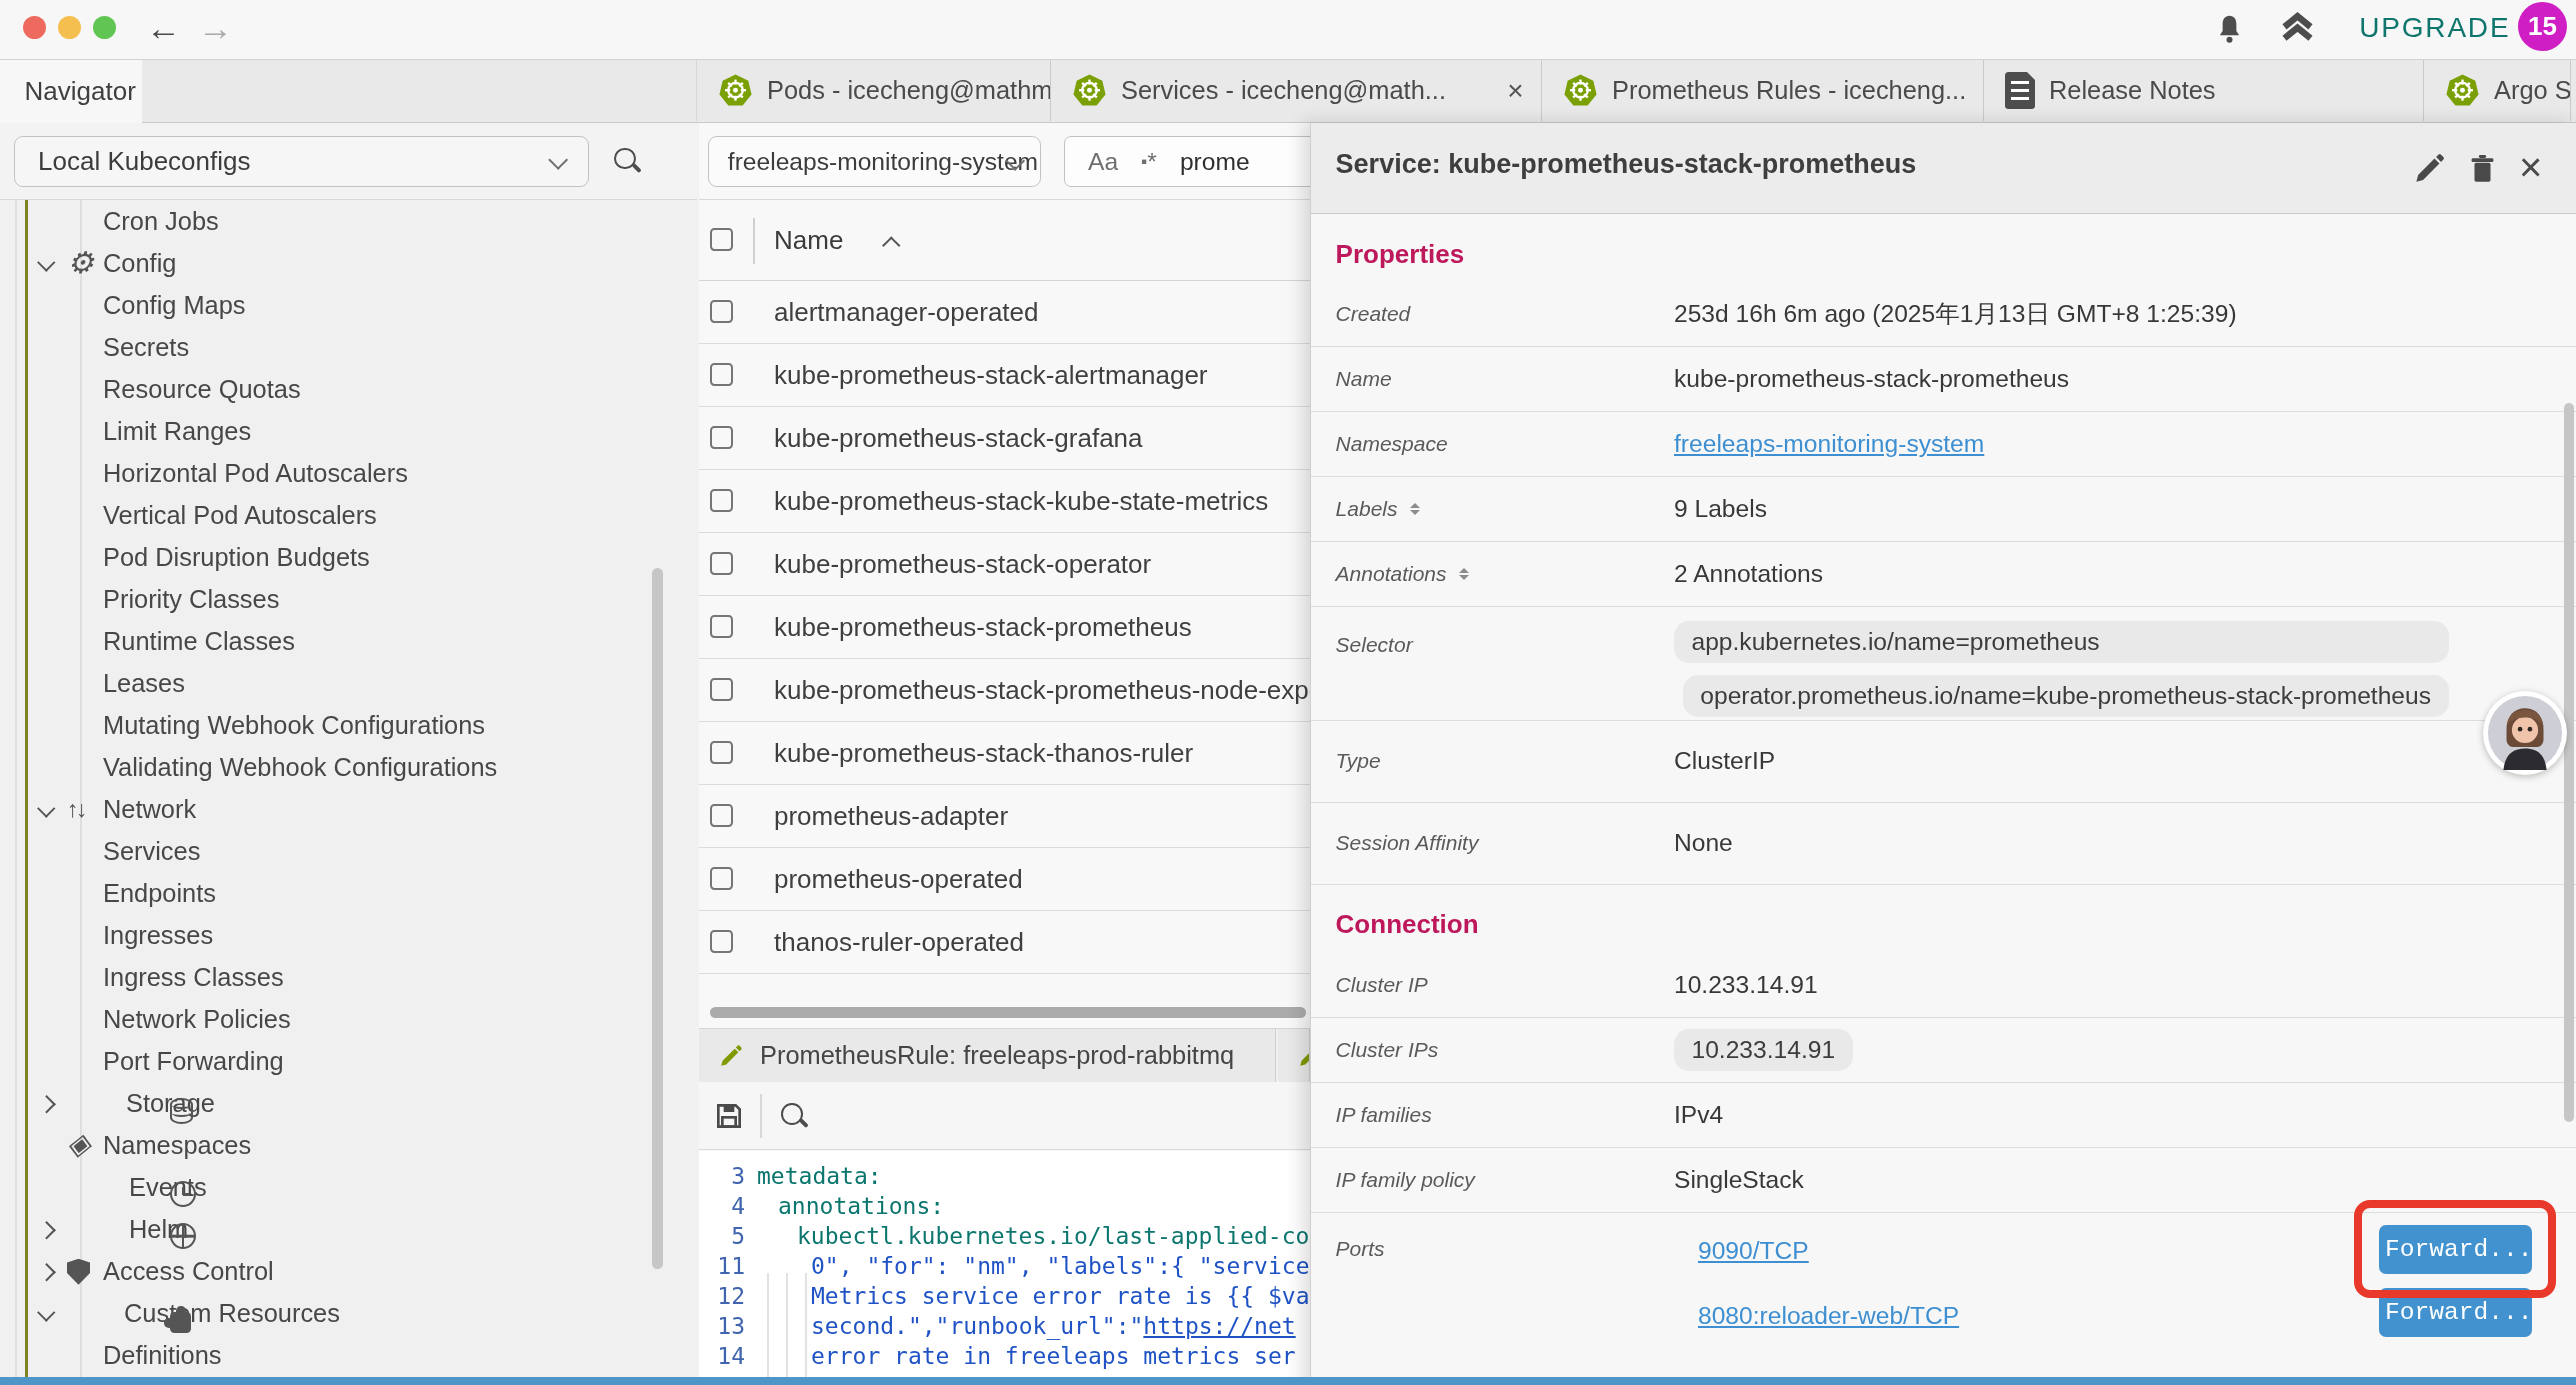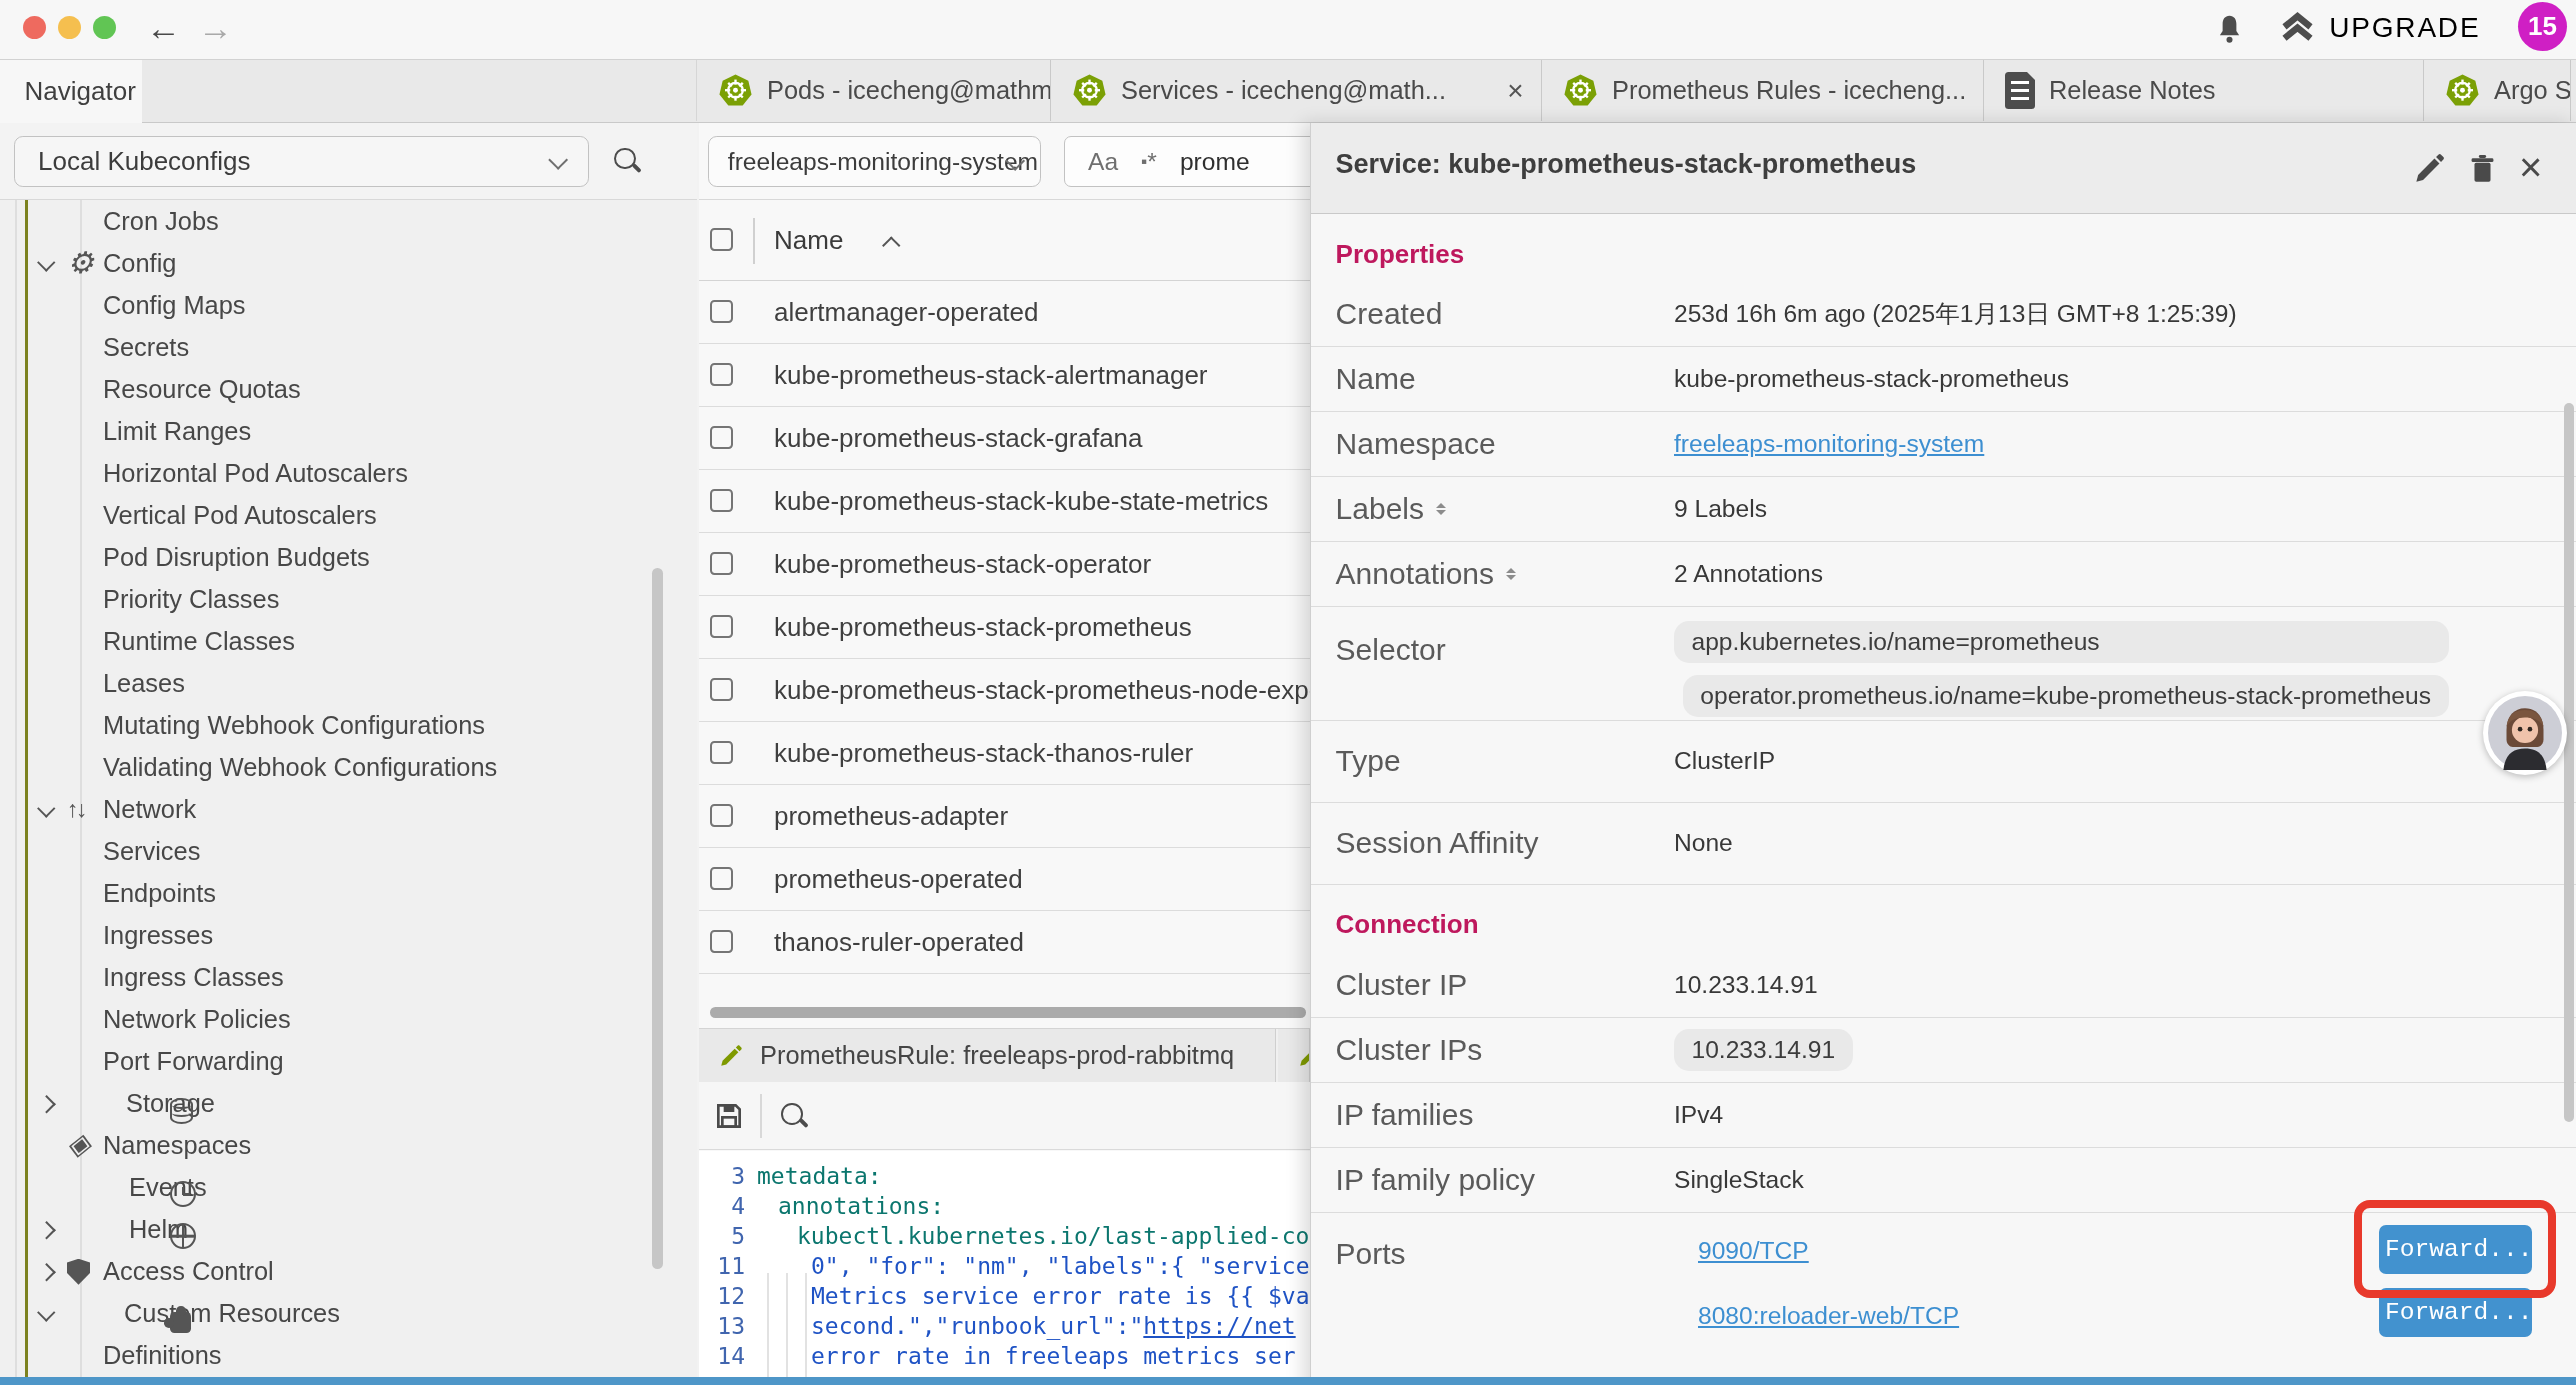--- a/index.html
+++ b/index.html
@@ -8,21 +8,21 @@
 
   
   .topbar{position:absolute;left:0;top:0;width:2576px;height:60px;background:#f7f7f7;
     border-bottom:1.8px solid #d2d2d2;box-sizing:border-box;}
   .tl{position:absolute;top:16px;width:23px;height:23px;border-radius:50%;}
   .tl.red{left:23px;background:#ee6a5f;} .tl.yellow{left:58px;background:#f5bf4f;} .tl.green{left:93px;background:#61c554;}
   .navarrow{position:absolute;top:5.3px;font-size:35px;line-height:46px;color:#4a4a4a;cursor:default;}
   .navarrow.back{left:146px;} .navarrow.fwd{left:198px;color:#a9a9a9;}
   .bell{position:absolute;left:2213px;top:12.3px;width:33px;height:35px;}
   .upgrade{position:absolute;left:2278px;top:8.8px;display:flex;align-items:center;gap:12.3px;color:#4d4d4d;}
-  .upgrade .label{font-size:28px;letter-spacing:1.8px;color:#000000;}
+  .upgrade .label{font-size:28px;letter-spacing:1.8px;color:#0f766e;margin-left:30px;}
   .badge{position:absolute;left:2518px;top:1.8px;width:49px;height:49px;border-radius:50%;background:#cf1fc4;
     color:#fff;font-size:26px;font-weight:bold;display:flex;align-items:center;justify-content:center;}
 
   
   .tabbar{position:absolute;left:0;top:60px;width:2576px;height:63px;background:#e9e9e9;
     border-bottom:1.8px solid #c9c9c9;box-sizing:border-box;}
   .navhead{position:absolute;left:0;top:0;width:697px;height:61px;background:#e9e9e9;border-right:1.8px solid #d6d6d6;box-sizing:border-box;}
   .navtab{position:absolute;left:0;top:0;width:142px;height:63px;background:#f7f7f7;display:flex;align-items:center;}
   .navtab span{font-size:26px;color:#3f3f3f;padding-left:24.6px;}
   .tabs{position:absolute;left:697px;top:0;height:61px;display:flex;}
@@ -127,21 +127,21 @@
   .panel{position:absolute;left:1310px;top:123px;width:1266px;height:1348px;background:#f7f7f7;
     border-left:1.8px solid #cfcfcf;box-shadow:-7px 0 17.5px rgba(0,0,0,.14);box-sizing:border-box;z-index:2;}
   .phead{position:absolute;left:0;top:0;width:100%;height:91px;background:#ececec;border-bottom:1.8px solid #c9c9c9;box-sizing:border-box;}
   .ptitle{position:absolute;left:24.6px;top:26px;font-size:27px;font-weight:bold;color:#3e3e3e;}
   .pico{position:absolute;top:28px;width:35px;height:35px;color:#4a4a4a;}
   .pico.edit{left:1101px;} .pico.del{left:1154px;}
   .pico.close{left:1208px;font-size:40px;line-height:32px;}
   .pbody{position:absolute;left:0;top:91px;width:100%;height:1163px;overflow:hidden;}
   .sechead{font-size:26px;font-weight:bold;color:#be185d;margin:24.6px 0 12.3px 24.6px;}
   .prow{display:flex;align-items:center;min-height:65px;border-bottom:1.8px solid #dcdcdc;box-sizing:border-box;margin:0;}
-  .plabel{flex:0 0 363px;padding-left:24.6px;font-size:30px;color:#5a5a5a;display:flex;align-items:center;gap:10.5px;box-sizing:border-box;}
+  .plabel{flex:0 0 363px;padding-left:24.6px;font-size:21px;color:#5a5a5a;display:flex;align-items:center;gap:10.5px;box-sizing:border-box;font-style:italic;}
   .pvalue{font-size:24.6px;color:#383838;display:flex;align-items:center;}
   a.plink{color:#3d8fd1;text-decoration:underline;font-size:24.6px;}
   .chip{background:#e9e9e9;border-radius:15px;padding:7px 17.5px;font-size:24.6px;color:#3c3c3c;display:inline-block;}
   .sorticon{position:relative;width:14px;height:26px;display:inline-block;}
   .sorticon::before{content:"";position:absolute;left:1.8px;top:1.8px;border:5.3px solid transparent;border-bottom-color:#8c8c8c;}
   .sorticon::after{content:"";position:absolute;left:1.8px;bottom:1.8px;border:5.3px solid transparent;border-top-color:#8c8c8c;}
   .selrow{position:relative;height:114px;border-bottom:1.8px solid #dcdcdc;box-sizing:border-box;display:flex;}
   .selrow .plabel{padding-top:26px;align-items:flex-start;}
   .selchips{display:flex;flex-direction:column;gap:12.3px;padding-top:14px;}
   .selchips .chip.c2{margin-left:8.8px;} .sessrow{height:82px;}

